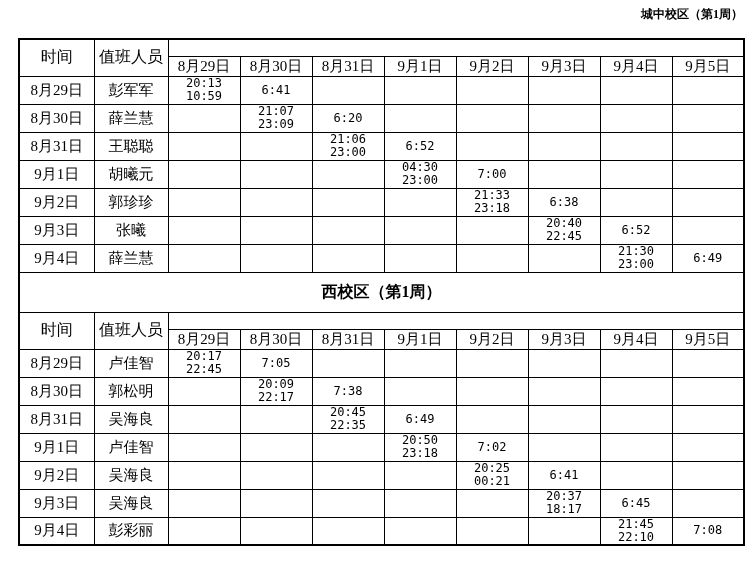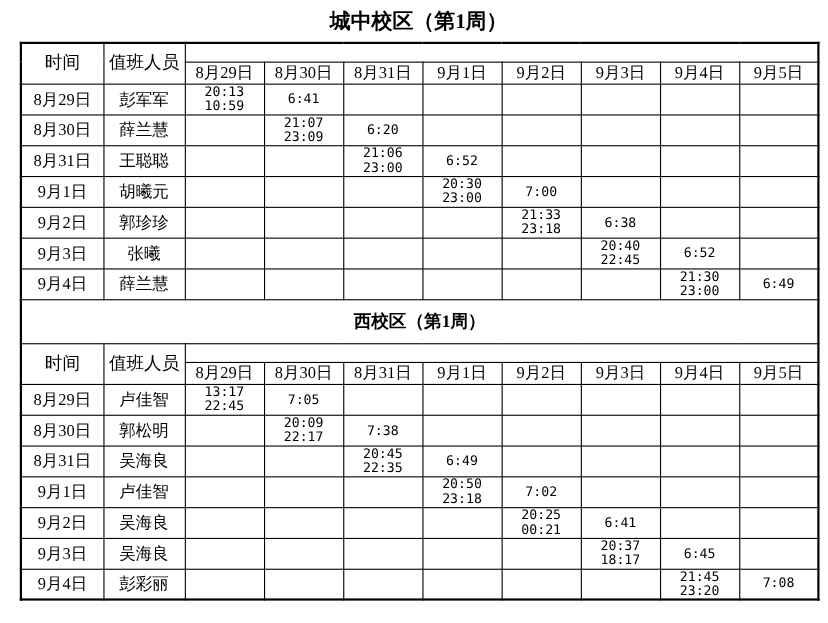--- a/index.html
+++ b/index.html
@@ -3,21 +3,21 @@
 <meta charset="utf-8">
 <style>
   html,body{margin:0;padding:0}
   body{
     width:753px;height:566px;position:relative;overflow:hidden;
     background:#ffffff;color:#000000;
     font-family:"Liberation Serif","DejaVu Serif",serif;
   }
   .doc-title{
     position:absolute;left:18px;width:725px;top:6px;
-    text-align:center;font-weight:bold;font-size:19px;
+    text-align:right;font-weight:bold;font-size:12px;
   }
   table.schedule{
     position:absolute;left:18px;top:38px;width:725px;
     border-collapse:collapse;table-layout:fixed;
     border:2px solid #000;
     padding-left:12px;
   }
   td{
     border:1px solid #000;padding:0;margin:0;
     text-align:center;vertical-align:middle;overflow:hidden;
@@ -111,21 +111,21 @@
           <td class="time-cell"></td>
           <td class="time-cell"></td>
           <td class="time-cell"></td>
         </tr>
         <tr class="data-row">
           <td class="rlabel">9月1日</td>
           <td class="rname">胡曦元</td>
           <td class="time-cell"></td>
           <td class="time-cell"></td>
           <td class="time-cell"></td>
-          <td class="time-cell">20:30
+          <td class="time-cell">04:30
 23:00</td>
           <td class="time-cell">7:00</td>
           <td class="time-cell"></td>
           <td class="time-cell"></td>
           <td class="time-cell"></td>
         </tr>
         <tr class="data-row">
           <td class="rlabel">9月2日</td>
           <td class="rname">郭珍珍</td>
           <td class="time-cell"></td>
@@ -182,21 +182,21 @@
         <td class="dcell">9月1日</td>
         <td class="dcell">9月2日</td>
         <td class="dcell">9月3日</td>
         <td class="dcell">9月4日</td>
         <td class="dcell">9月5日</td>
       </tr>
 
     <tr class="data-row">
           <td class="rlabel">8月29日</td>
           <td class="rname">卢佳智</td>
-          <td class="time-cell">13:17
+          <td class="time-cell">20:17
 22:45</td>
           <td class="time-cell">7:05</td>
           <td class="time-cell"></td>
           <td class="time-cell"></td>
           <td class="time-cell"></td>
           <td class="time-cell"></td>
           <td class="time-cell"></td>
           <td class="time-cell"></td>
         </tr>
         <tr class="data-row">
@@ -267,19 +267,19 @@
         <tr class="data-row">
           <td class="rlabel">9月4日</td>
           <td class="rname">彭彩丽</td>
           <td class="time-cell"></td>
           <td class="time-cell"></td>
           <td class="time-cell"></td>
           <td class="time-cell"></td>
           <td class="time-cell"></td>
           <td class="time-cell"></td>
           <td class="time-cell">21:45
-23:20</td>
+22:10</td>
           <td class="time-cell">7:08</td>
         </tr>
       </tbody>
   </table>
 
 </div>
 
 </body></html>

